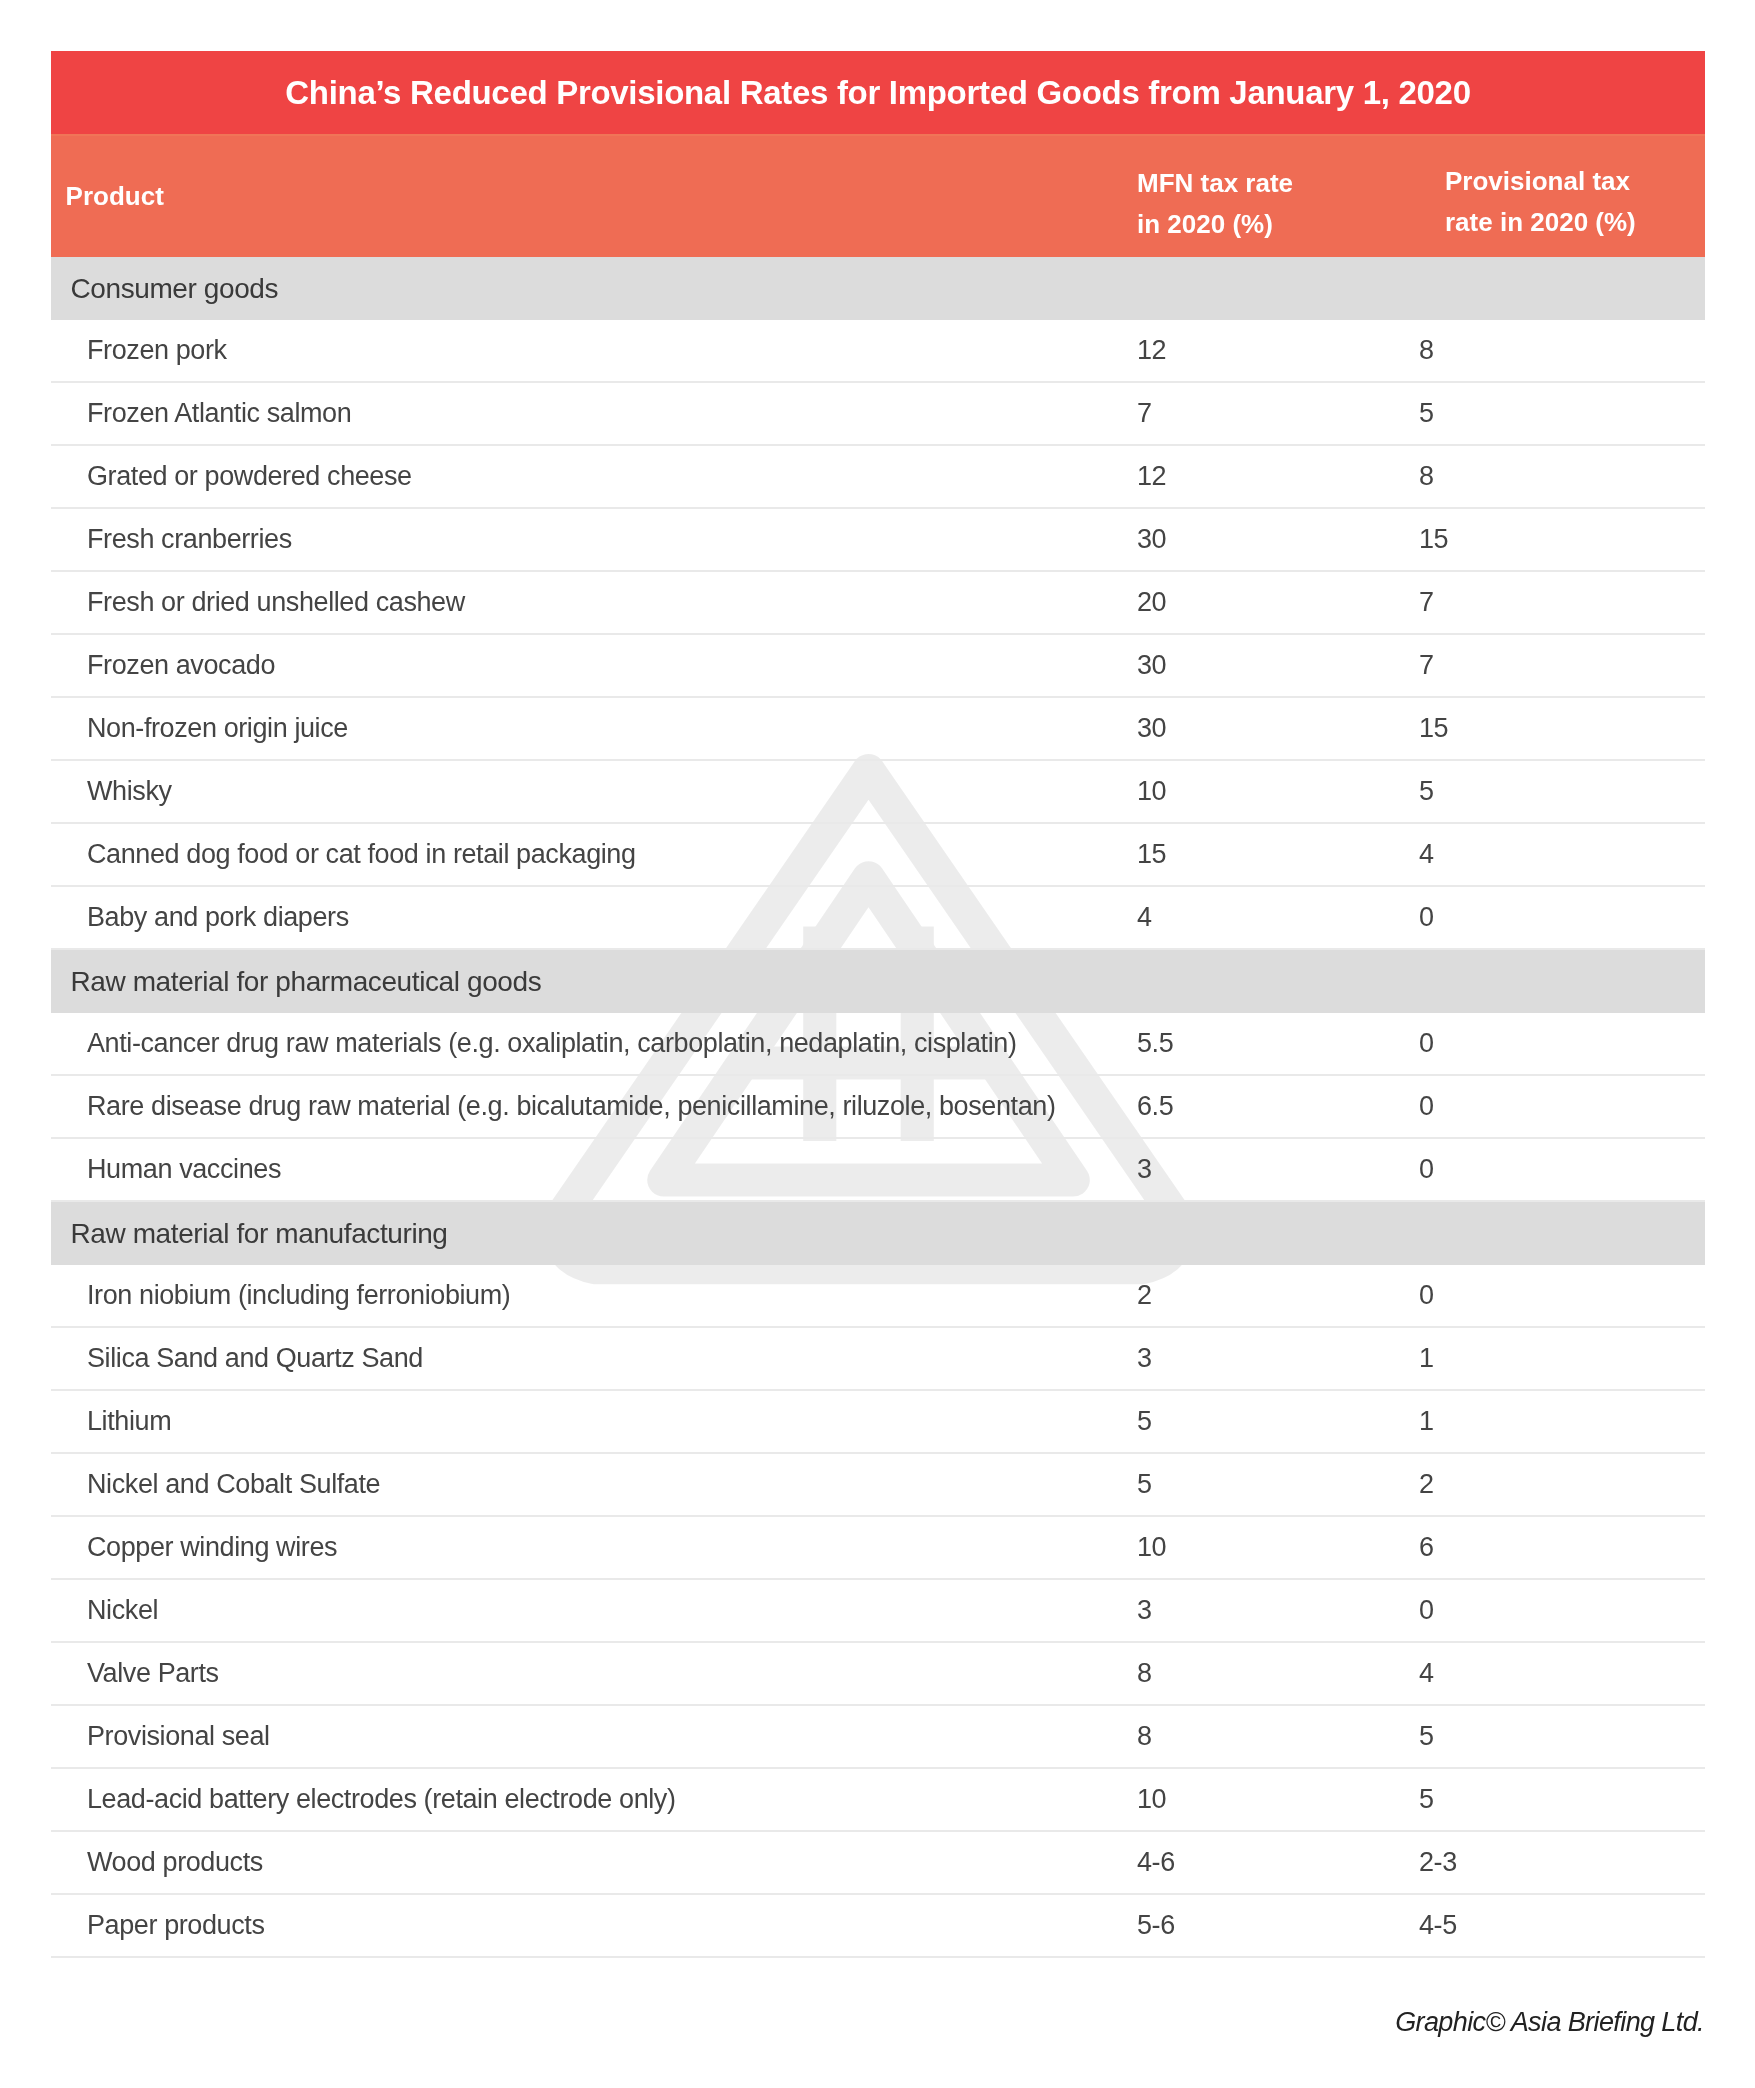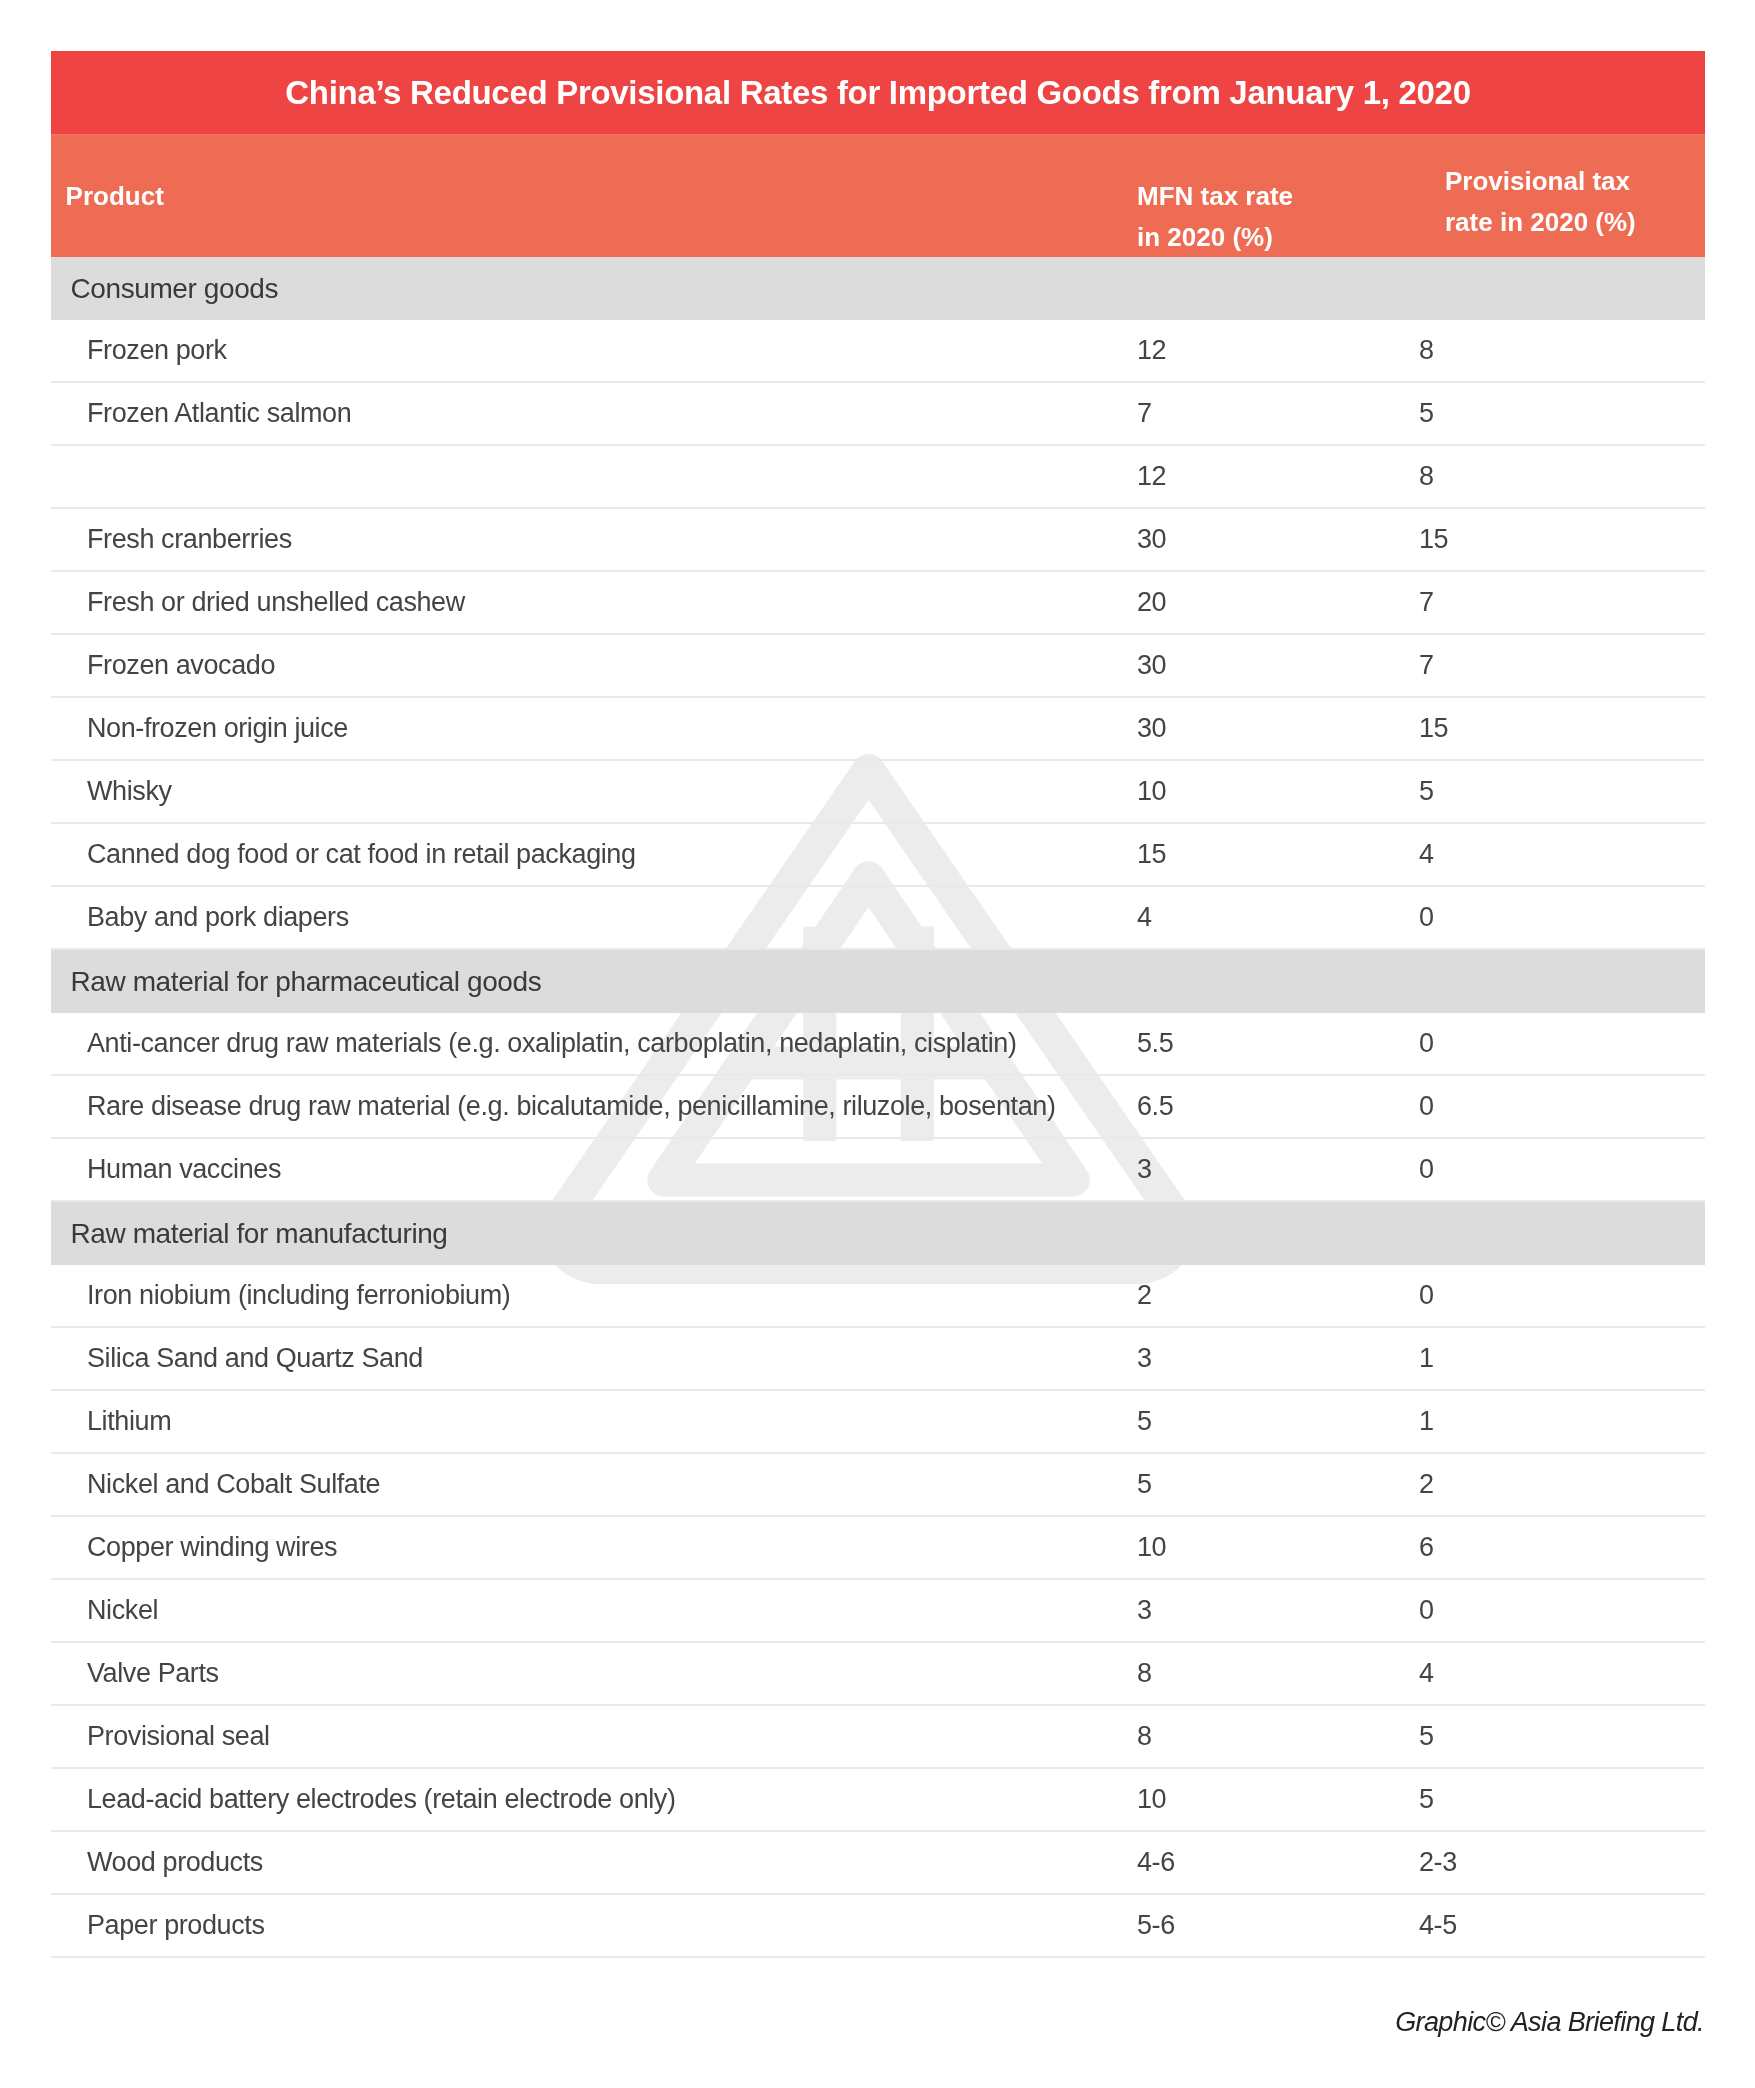--- a/index.html
+++ b/index.html
@@ -5,21 +5,21 @@
   html, body { margin: 0; padding: 0; background: #ffffff; }
   body { width: 1755px; height: 2089px; position: relative; overflow: hidden;
          font-family: "Liberation Sans", "DejaVu Sans", sans-serif; }
   #table-wrap { position: absolute; left: 51px; top: 51px; width: 1654px; }
   .title-bar { height: 83px; background: #ef4444; color: #fff; display: flex;
                align-items: center; justify-content: center; font-weight: bold;
                font-size: 33px; letter-spacing: -0.3px; }
   .header-row { height: 123px; background: #EF6C54; color: #fff; font-weight: bold;
                 font-size: 26px; position: relative; border-top: 2.9px solid #F07557; box-sizing: border-box; }
   .header-row .c1 { position: absolute; left: 14.6px; top: 0; height: 100%; display: flex; align-items: center; }
-  .header-row .c2 { position: absolute; left: 1086px; top: 40px; line-height: 41px; width: 244px; }
+  .header-row .c2 { position: absolute; left: 1086px; top: 27px; line-height: 41px; width: 244px; }
   .header-row .c3 { position: absolute; left: 1368px; top: 25px; line-height: 41px; width: 263px; margin-left: 26px; }
   .section-row { height: 63px; background: #DCDCDC; color: #3a3a3a; font-size: 28px;
                  display: flex; align-items: center; padding-left: 19.5px; box-sizing: border-box;
                  letter-spacing: -0.4px; }
   .item-row { height: 63px; position: relative; border-bottom: 2.9px solid #E9E9E9;
               box-sizing: border-box; color: #444; font-size: 27px; letter-spacing: -0.4px; }
   .item-row span { position: absolute; top: 0; bottom: 0; display: flex; align-items: center; }
   .item-row .p { left: 36px; }
   .item-row .m { left: 1086px; }
   .item-row .r { left: 1368px; }
@@ -58,20 +58,21 @@
         <span class="p">Frozen pork</span>
         <span class="m">12</span>
         <span class="r">8</span>
       </div>
       <div class="item-row">
         <span class="p">Frozen Atlantic salmon</span>
         <span class="m">7</span>
         <span class="r">5</span>
       </div>
       <div class="item-row">
+        <span class="p">Grated or powdered cheese</span>
         <span class="m">12</span>
         <span class="r">8</span>
       </div>
       <div class="item-row">
         <span class="p">Fresh cranberries</span>
         <span class="m">30</span>
         <span class="r">15</span>
       </div>
       <div class="item-row">
         <span class="p">Fresh or dried unshelled cashew</span>

